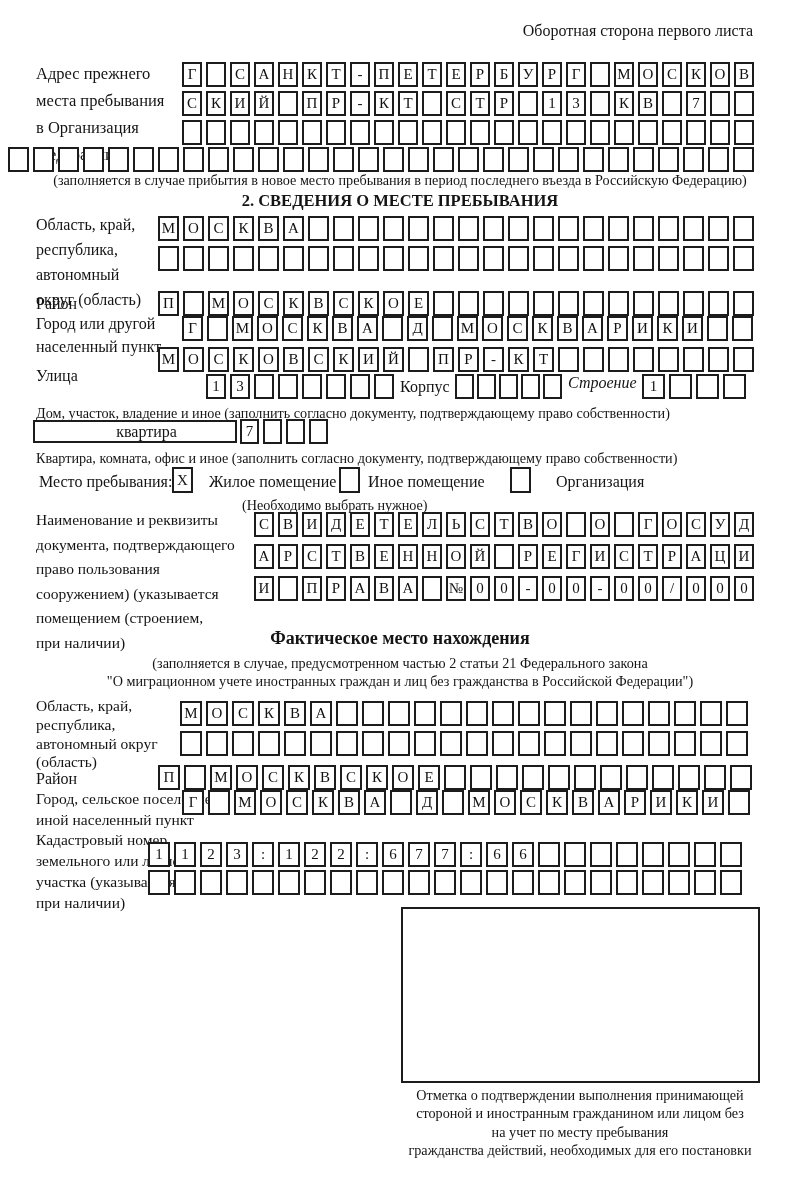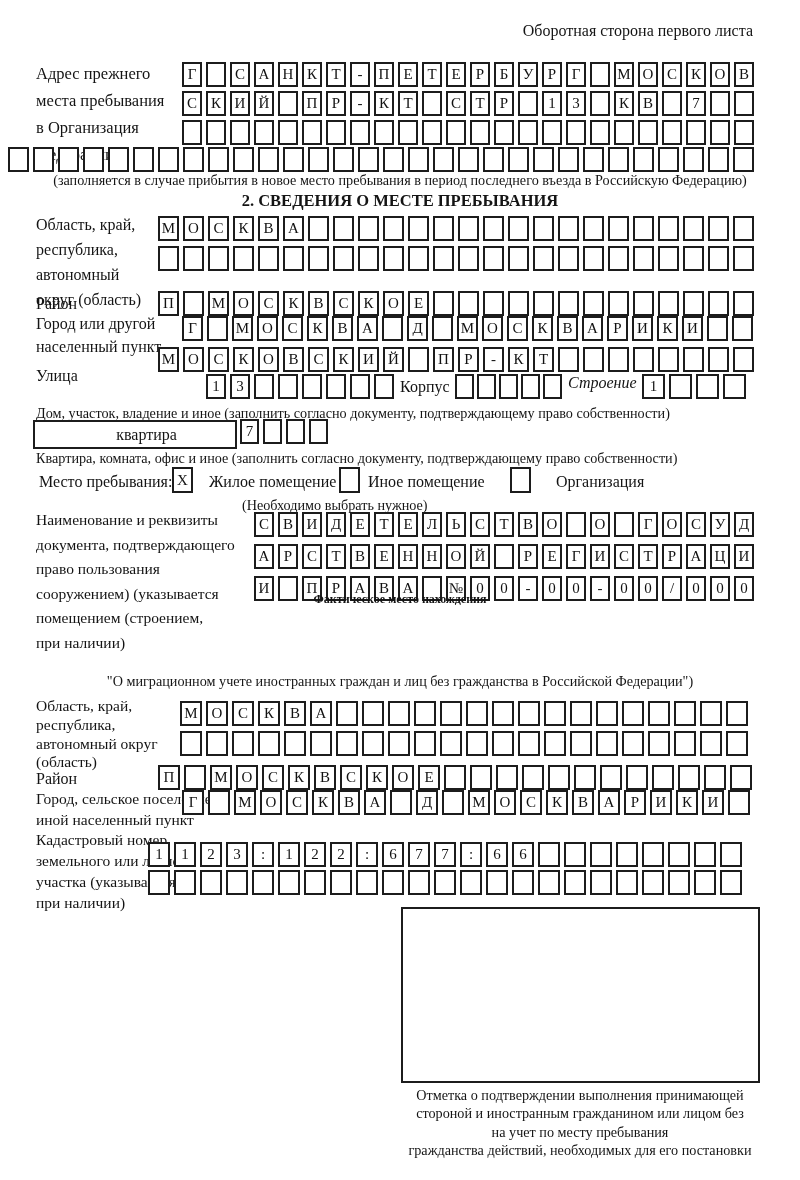--- a/index.html
+++ b/index.html
@@ -326,21 +326,21 @@
     </div>
   <div class="lbl" style="left:568px;top:370px;font-style:italic;">Строение</div>
   <div class="boxrow p27" style="left:642px;top:374px;">
       <div class="cell">1</div>
       <div class="cell"></div>
       <div class="cell"></div>
       <div class="cell"></div>
     </div>
   <div class="note" style="left:36px;top:405px;">Дом, участок, владение и иное (заполнить согласно документу, подтверждающему право собственности)</div>
 
-  <div class="widebox" style="left:33px;top:420px;width:204px;height:29px;padding-left:23px;">квартира</div>
+  <div class="widebox" style="left:33px;top:420px;width:204px;height:23px;padding-left:23px;">квартира</div>
   <div class="boxrow p23" style="left:240px;top:419px;">
       <div class="cell">7</div>
       <div class="cell"></div>
       <div class="cell"></div>
       <div class="cell"></div>
     </div>
   <div class="note" style="left:36px;top:450px;">Квартира, комната, офис и иное (заполнить согласно документу, подтверждающему право собственности)</div>
 
   <div class="lbl" style="left:39px;top:469px;">Место пребывания:</div>
   <div class="cb" style="left:172px;top:467px;">X</div>
@@ -422,21 +422,22 @@
       <div class="cell">0</div>
       <div class="cell">-</div>
       <div class="cell">0</div>
       <div class="cell">0</div>
       <div class="cell">/</div>
       <div class="cell">0</div>
       <div class="cell">0</div>
       <div class="cell">0</div>
     </div>
 
-  <div class="title" style="top:592px;font-size:12px;">Фактическое место нахождения</div>
+  <div class="title" style="top:628px;font-size:18px;">Фактическое место нахождения</div>
+  <div class="note center" style="top:655px;">(заполняется в случае, предусмотренном частью 2 статьи 21 Федерального закона</div>
   <div class="note center" style="top:673px;">"О миграционном учете иностранных граждан и лиц без гражданства в Российской Федерации")</div>
 
   <div class="lbl lines15" style="left:36px;top:697px;line-height:18.8px;">
       <div>Область, край,</div>
       <div>республика,</div>
       <div>автономный округ</div>
       <div>(область)</div>
     </div>
   <div class="boxrow p26" style="left:180px;top:701px;">
       <div class="cell">М</div>

